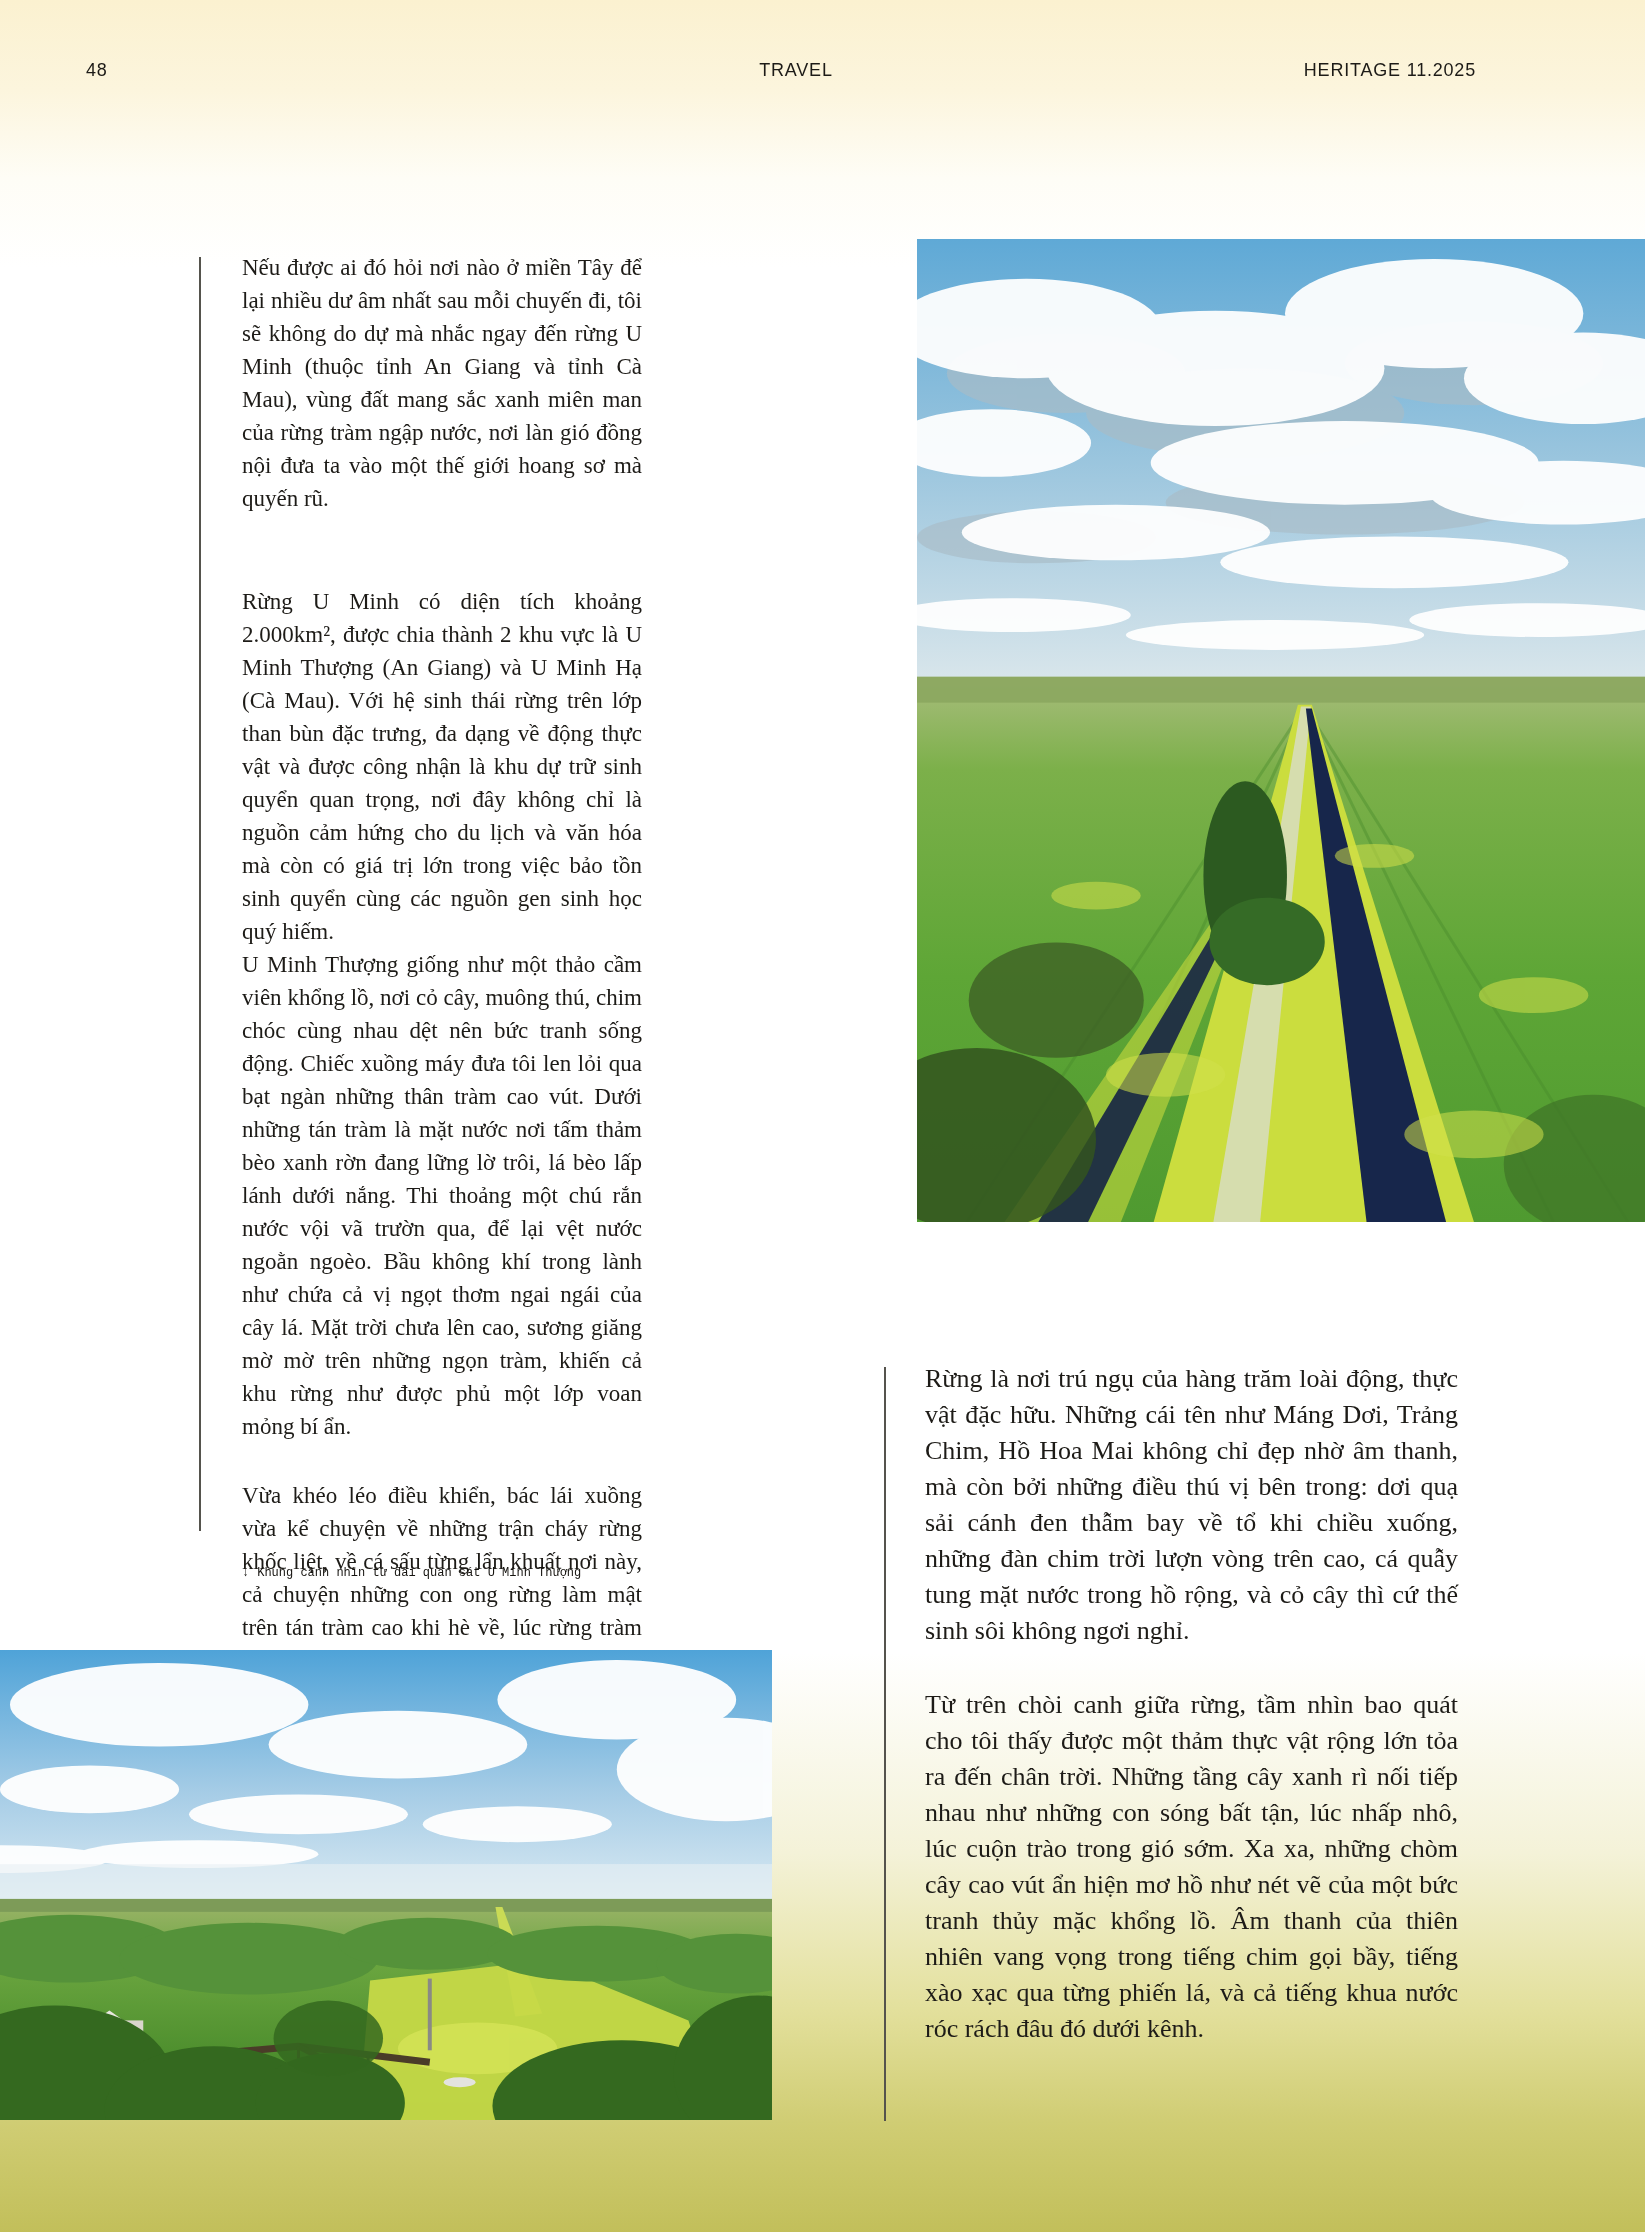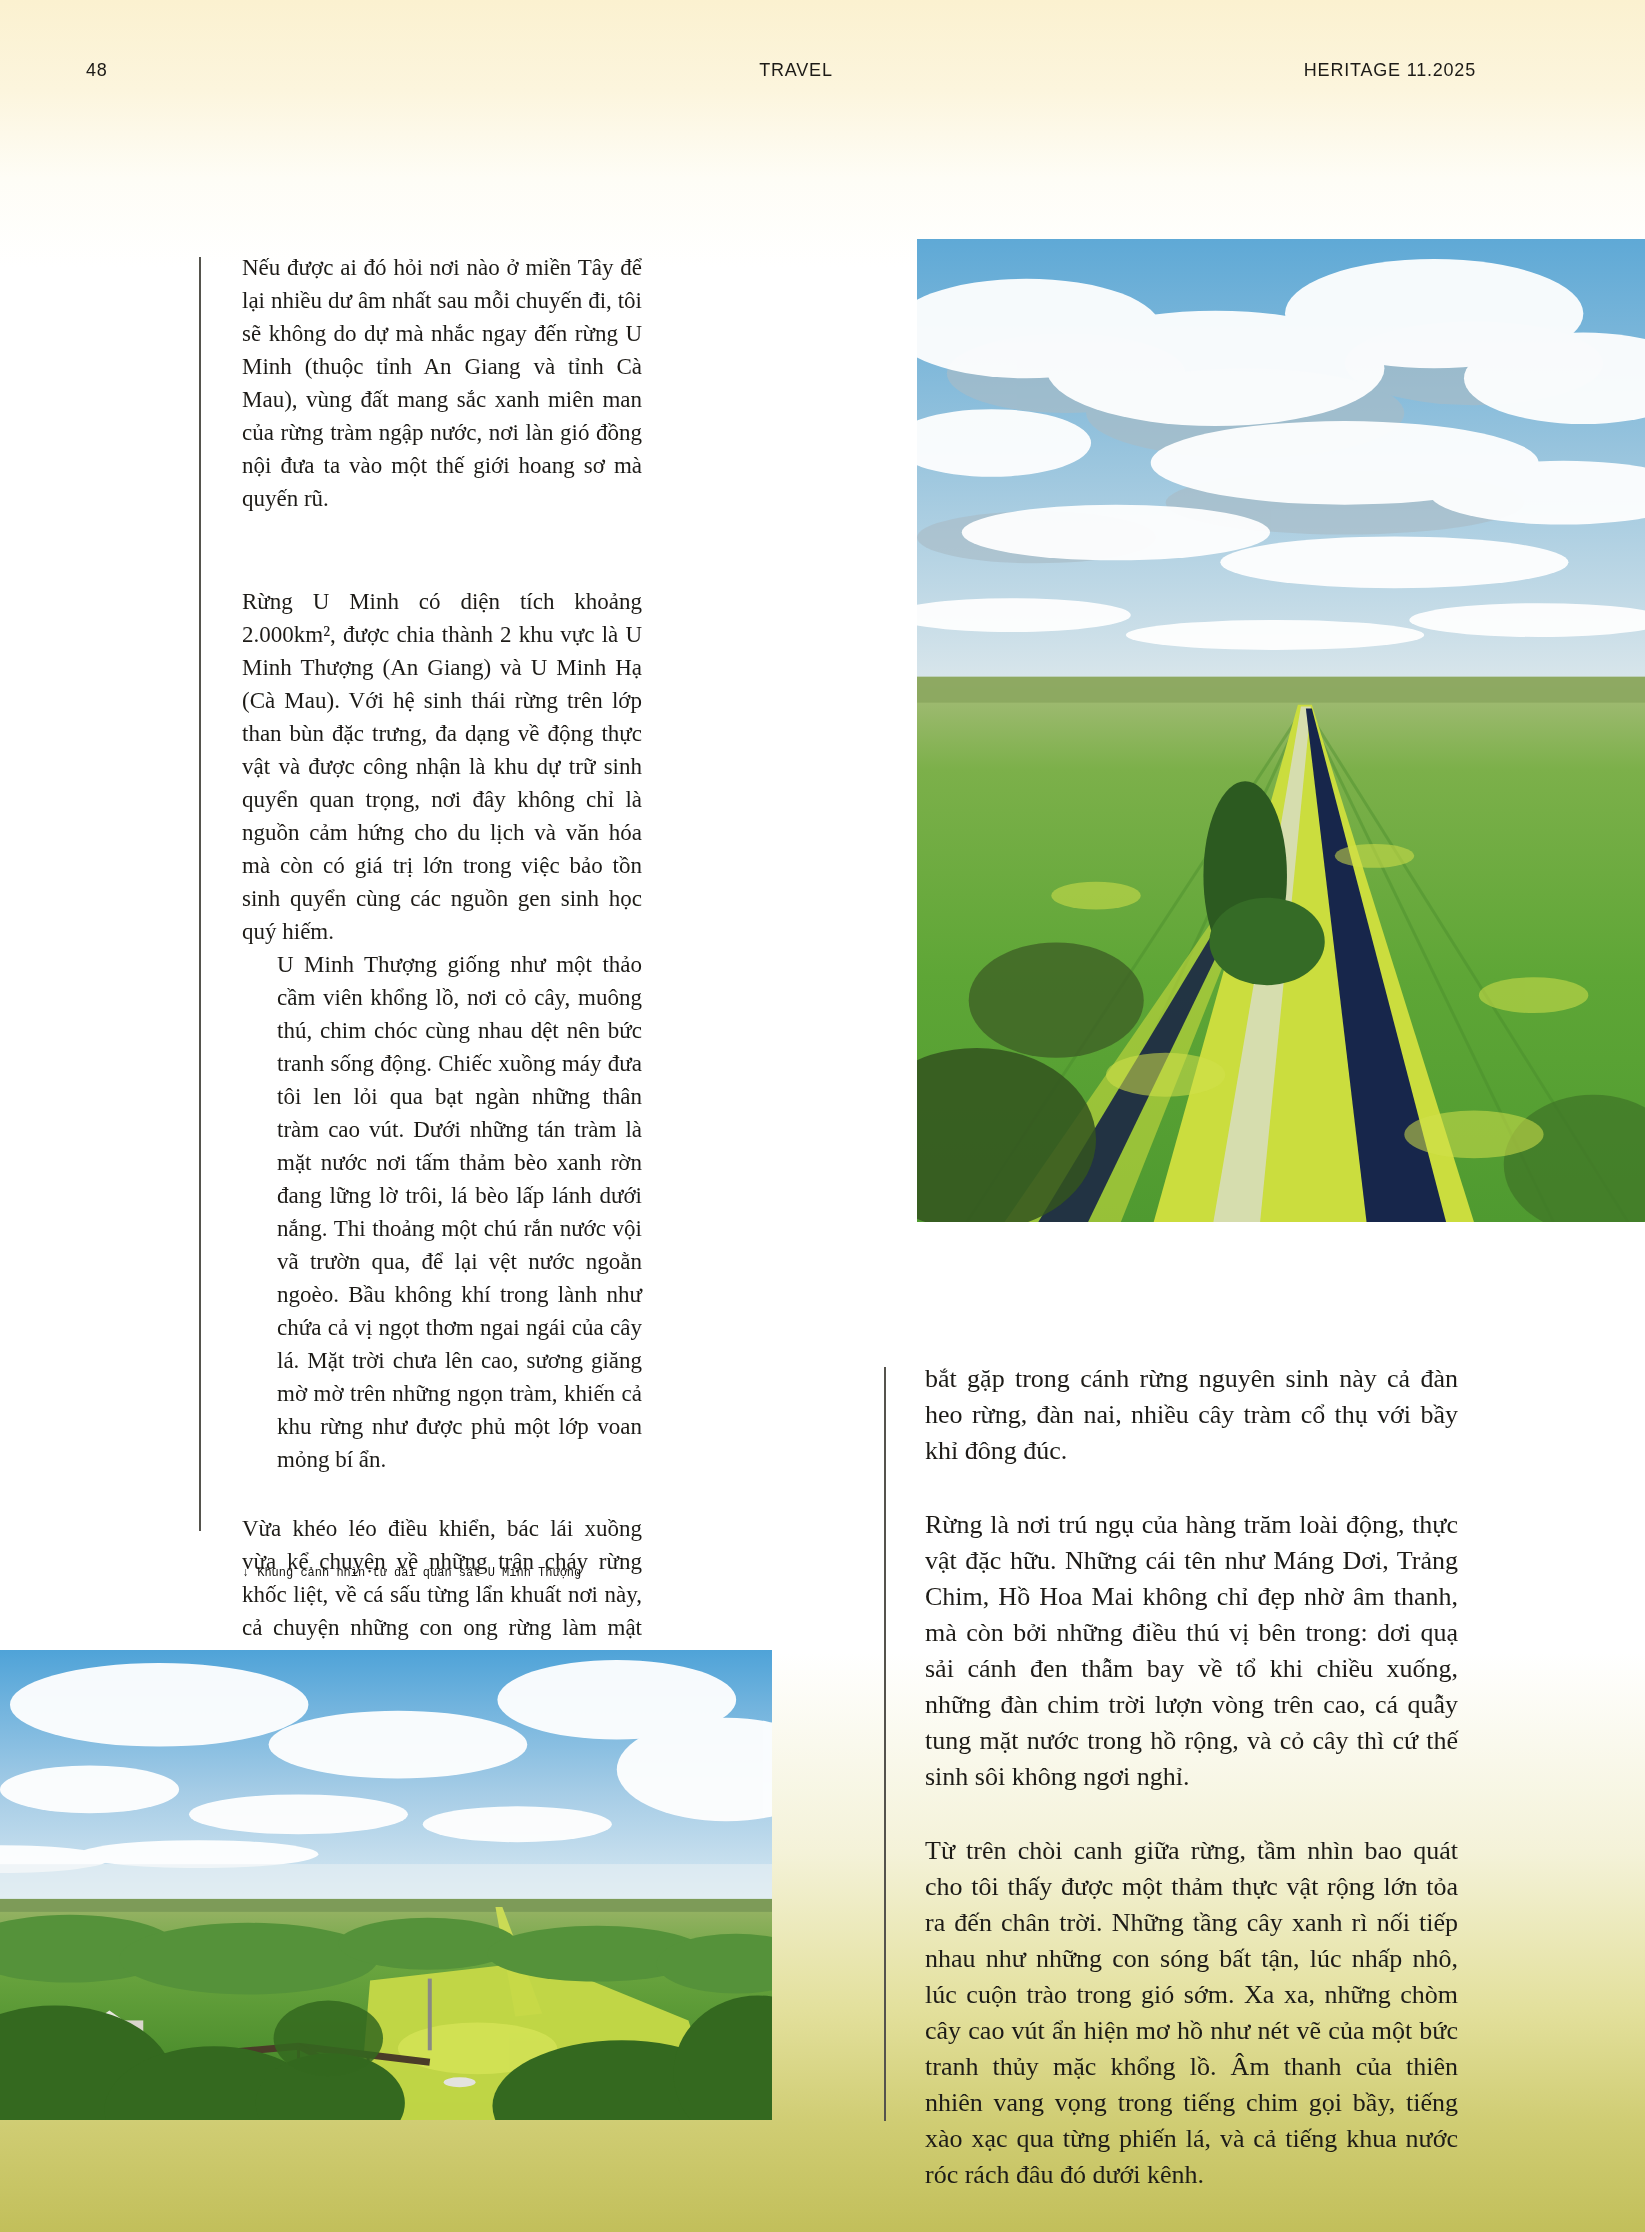--- a/index.html
+++ b/index.html
@@ -25,21 +25,21 @@
   .hdr-issue{right:170px;}
   .rule{position:absolute;width:2px;background:#55534d;}
   .rule-left{left:199px;top:257px;height:1274px;}
   .rule-right{left:884px;top:1367px;height:754px;}
   .col-left{
     position:absolute;left:242px;top:251px;width:400px;
     font-size:23px;line-height:33px;text-align:justify;
   }
   .col-left p{margin:0;}
   .col-left p.para-1{margin-bottom:70px;}
-  .col-left p.para-3{margin-bottom:36px;margin-left:35px;}
+  .col-left p.para-3{margin-bottom:36px;}
   .section-heading{
     margin:26px 0 10px 0;
     font-family:"Liberation Sans", sans-serif;
     font-weight:700;font-size:24px;line-height:34px;
     color:#9cab39;letter-spacing:0;text-align:left;
   }
   .caption{
     position:absolute;left:242px;top:1560px;width:458px;
     font-family:Liberation Mono, monospace;
     font-size:12px;line-height:26px;color:#15130f;
@@ -210,19 +210,18 @@
         <ellipse cx="215" cy="462" rx="110" ry="64"></ellipse>
         <ellipse cx="332" cy="455" rx="75" ry="50"></ellipse>
         <ellipse cx="330" cy="390" rx="55" ry="38" opacity="0.85"></ellipse>
         <ellipse cx="625" cy="458" rx="130" ry="66"></ellipse>
         <ellipse cx="762" cy="425" rx="85" ry="78"></ellipse>
       </g>
     </svg>
   </div>
 
   <div class="col-right">
-    <p>bắt gặp trong cánh rừng nguyên sinh này cả đàn heo rừng, đàn nai, nhiều cây tràm cổ thụ với bầy khỉ đông đúc.</p>
     <p>Rừng là nơi trú ngụ của hàng trăm loài động, thực vật đặc hữu. Những cái tên như Máng Dơi, Trảng Chim, Hồ Hoa Mai không chỉ đẹp nhờ âm thanh, mà còn bởi những điều thú vị bên trong: dơi quạ sải cánh đen thẫm bay về tổ khi chiều xuống, những đàn chim trời lượn vòng trên cao, cá quẫy tung mặt nước trong hồ rộng, và cỏ cây thì cứ thế sinh sôi không ngơi nghỉ.</p>
     <p>Từ trên chòi canh giữa rừng, tầm nhìn bao quát cho tôi thấy được một thảm thực vật rộng lớn tỏa ra đến chân trời. Những tầng cây xanh rì nối tiếp nhau như những con sóng bất tận, lúc nhấp nhô, lúc cuộn trào trong gió sớm. Xa xa, những chòm cây cao vút ẩn hiện mơ hồ như nét vẽ của một bức tranh thủy mặc khổng lồ. Âm thanh của thiên nhiên vang vọng trong tiếng chim gọi bầy, tiếng xào xạc qua từng phiến lá, và cả tiếng khua nước róc rách đâu đó dưới kênh.</p>
   </div>
 
 </div>
 
 
 </body></html>

